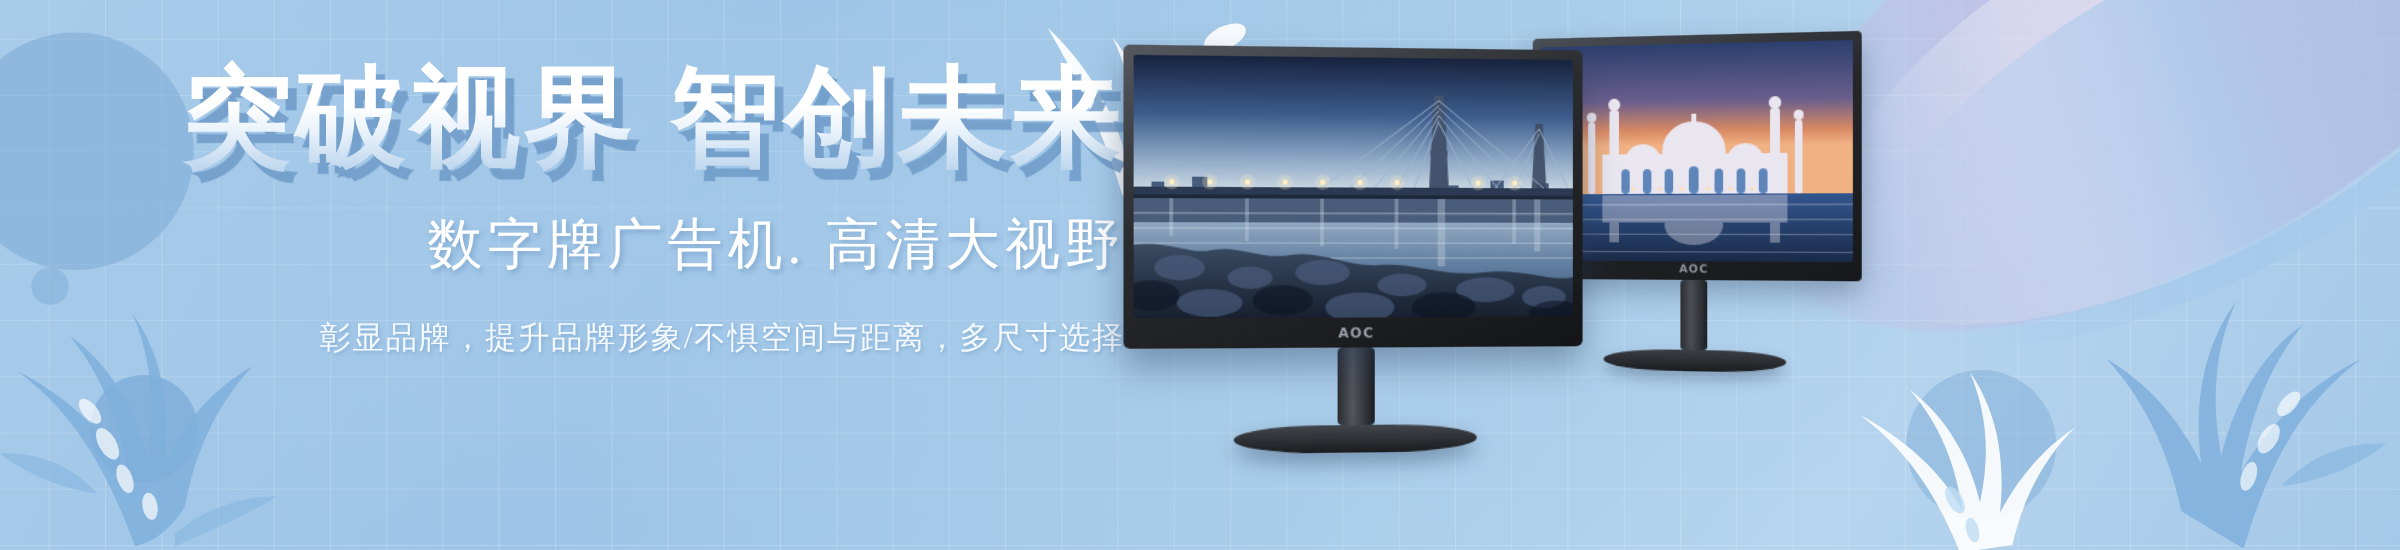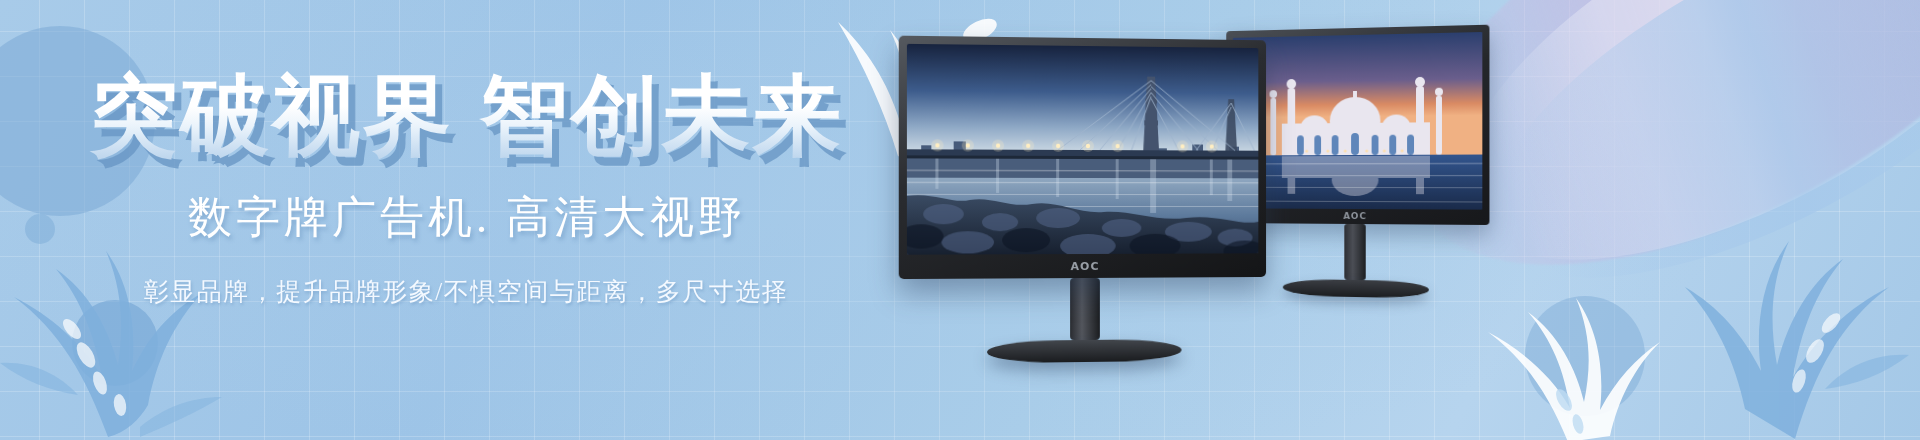--- a/index.html
+++ b/index.html
@@ -48,21 +48,21 @@
   .c-small { left:25px;  top:214px; width:30px;  height:30px;  background:rgba(120,168,212,.45); }
   .c-dot   { left:1525px; top:296px; width:120px; height:120px; background:rgba(118,166,212,.42); }
   
   .leaf { position:absolute; }
   .leaf svg { display:block; }
   .leaf-bl  { left:-10px;  top:165px;  width:250px; height:275px; }
   .leaf-br  { left:1660px; top:165px;  width:275px; height:275px; transform:scaleX(-1); }
   .leaf-top { left:830px;  top:14px;   width:185px; height:150px; }
   .leaf-fr  { left:1470px; top:250px;  width:190px; height:195px; }
   
-  .text-block { position:absolute; left:0; top:69px; width:900px; text-align:center; }
+  .text-block { position:absolute; left:0; top:47px; width:900px; text-align:right; }
   .headline {
     font-family:"DejaVu Sans", sans-serif;
     font-weight:700;
     font-size:88px;
     line-height:1.06;
     letter-spacing:3px;
     color:#ffffff;
     background:linear-gradient(180deg,#ffffff 0%,#ffffff 40%,#eaf3fb 62%,#b9d3ec 100%);
     -webkit-background-clip:text;
     background-clip:text;

